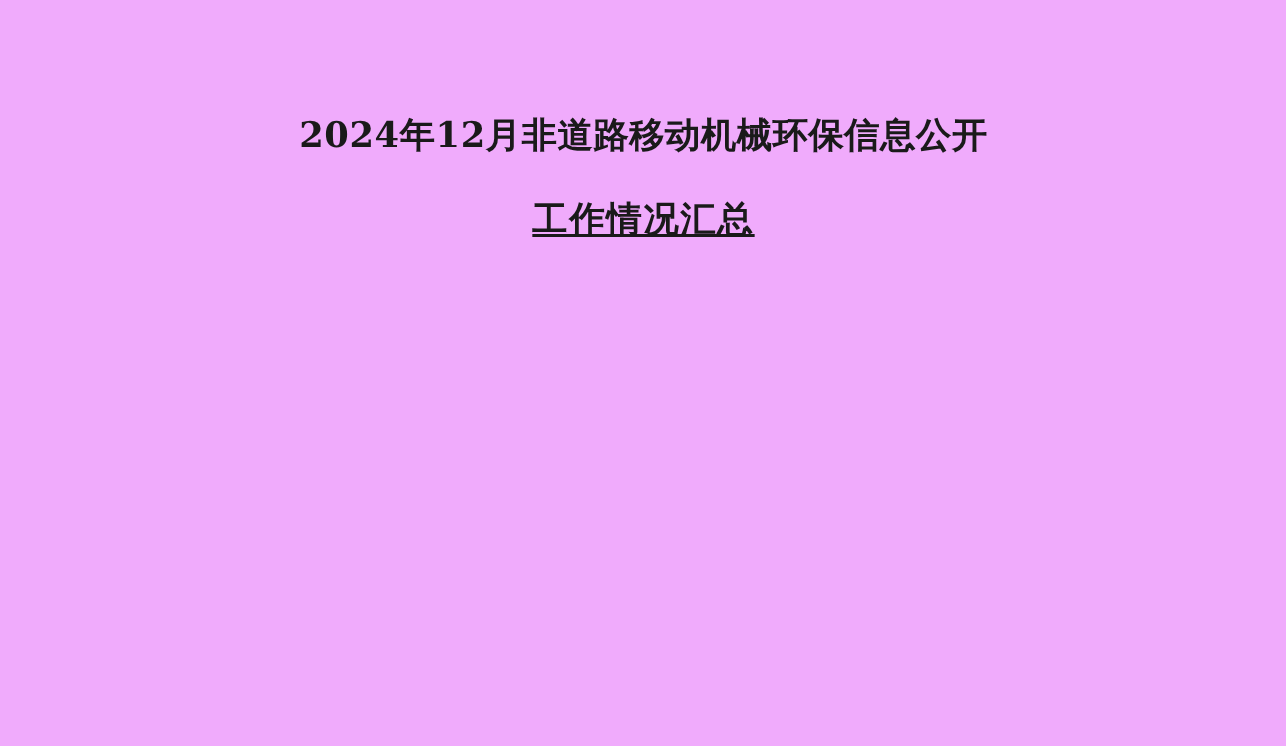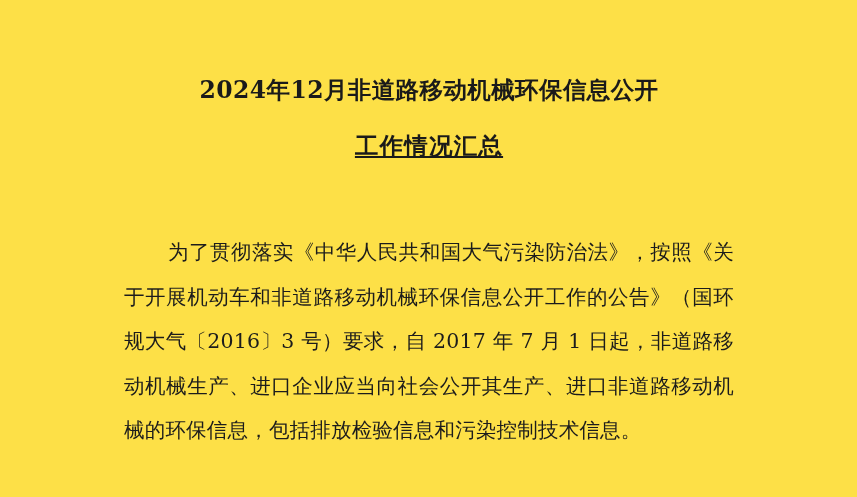--- a/index.html
+++ b/index.html
@@ -10,21 +10,21 @@
     width: 857px;
     height: 497px;
     background: #ffffff;
     font-family: "DejaVu Serif", "Liberation Serif", serif;
     overflow: hidden;
   }
   .page {
     position: relative;
     width: 857px;
     height: 497px;
-    background: #fde047;
+    background: #f0abfc;
     box-sizing: border-box;
   }
   .doc-body {
     position: absolute;
     left: 124px;
     top: 0;
     width: 610px;
   }
   .title-block {
     padding-top: 62px;
@@ -62,18 +62,15 @@
 <body>
 
 <div class="page">
   <div class="doc-body">
 
     <div class="title-block">
       <div class="title-line first">2024年12月非道路移动机械环保信息公开</div>
       <div class="title-line second">工作情况汇总</div>
     </div>
 
-    <div class="para-block">
-      <p class="para">为了贯彻落实《中华人民共和国大气污染防治法》，按照《关于开展机动车和非道路移动机械环保信息公开工作的公告》（国环规大气〔2016〕3 号）要求，自 2017 年 7 月 1 日起，非道路移动机械生产、进口企业应当向社会公开其生产、进口非道路移动机械的环保信息，包括排放检验信息和污染控制技术信息。</p>
-    </div>
 
   </div>
 </div>
 
 </body></html>

